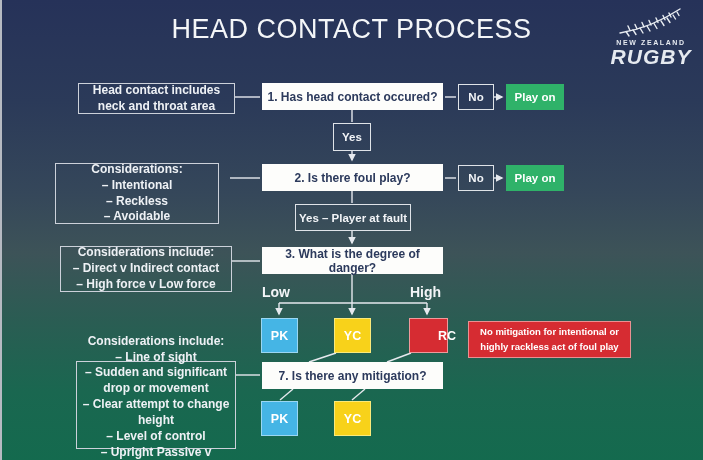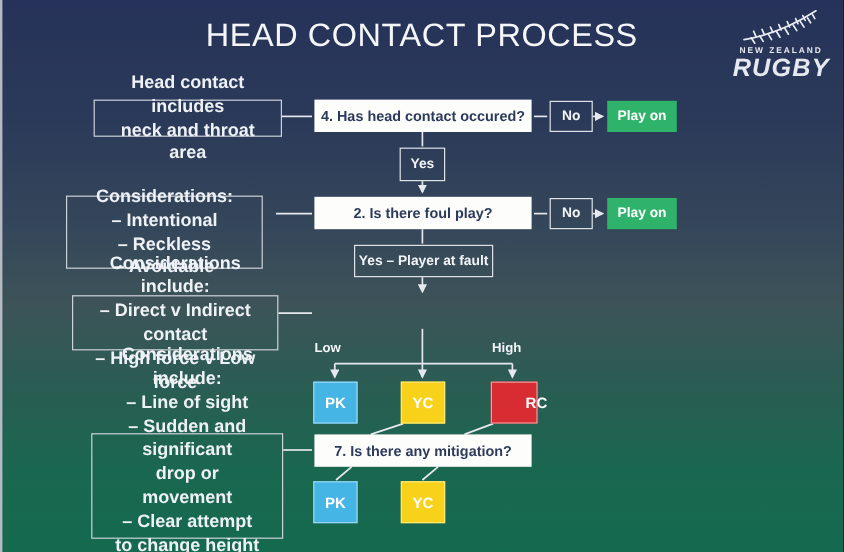--- a/index.html
+++ b/index.html
@@ -13,27 +13,27 @@
     position:absolute;left:0;top:14px;width:703px;text-align:center;
     color:#f4f6f8;font-size:27px;font-weight:400;letter-spacing:.5px;margin:0;
   }
   .logo{position:absolute;right:8px;top:4px;width:88px;text-align:center;color:#e6eaf0;}
   .logo svg{display:block;margin:0 auto;}
   .logo-nz{font-size:7px;font-weight:700;letter-spacing:1.6px;margin-top:1px;}
   .logo-rugby{font-size:21px;font-weight:800;font-style:italic;letter-spacing:1px;margin-top:-1px;}
   .connectors{position:absolute;left:0;top:0;pointer-events:none;}
   .box{position:absolute;display:flex;align-items:center;justify-content:center;box-sizing:border-box;text-align:center;}
   .note{
-    border:1px solid #ccd1da;color:#eef1f5;font-size:15px;font-weight:700;
-    line-height:1.32;white-space:pre-line;padding:2px 16px;
+    border:1px solid #ccd1da;color:#eef1f5;font-size:12px;font-weight:700;
+    line-height:1.32;white-space:pre-line;padding:2px 0;
   }
   .qbox{background:#fdfdfb;color:#2c3a5c;font-size:12px;font-weight:800;}
   .darkbox{border:1px solid #dfe3e8;color:#f2f4f7;font-size:11.5px;font-weight:800;}
   .playon{background:#2fb269;color:#fff;font-size:11.5px;font-weight:800;}
-  .lbl{position:absolute;color:#f2f4f7;font-size:11px;font-weight:800;}
+  .lbl{position:absolute;color:#f2f4f7;font-size:14px;font-weight:800;}
   .chip{color:#fff;font-size:12.5px;font-weight:800;}
   .chip-pk{background:#45b5e5;border:1px solid #9bd7f3;}
   .chip-yc{background:#f8d21a;border:1px solid #fbe97a;}
   .chip-rc{background:#d62c32;border:1px solid #ef9a9c;}
   .redbox{
     background:#d62c32;border:1px solid #ea9092;color:#fff;
     font-size:9.5px;font-weight:800;line-height:1.5;white-space:pre-line;
   }
   
   .noteA{left:78px;top:83px;width:157px;height:31px;}
@@ -134,36 +134,39 @@
 – Direct v Indirect contact
 – High force v Low force</div>
   <div class="box note noteD">Considerations include:
 – Line of sight
 – Sudden and significant
 drop or movement
 – Clear attempt to change height
 – Level of control
 – Upright Passive v Dynamic</div>
 
-  <div class="box qbox q1">4. Has head contact occured?</div>
+  <div class="box qbox q1">1. Has head contact occured?</div>
   <div class="box darkbox no1">No</div>
   <div class="box playon play1">Play on</div>
 
   <div class="box darkbox yesbox">Yes</div>
 
   <div class="box qbox q2">2. Is there foul play?</div>
   <div class="box darkbox no2">No</div>
   <div class="box playon play2">Play on</div>
 
   <div class="box darkbox ypf">Yes – Player at fault</div>
 
+  <div class="box qbox q3">3. What is the degree of danger?</div>
   <div class="lbl low">Low</div>
   <div class="lbl high">High</div>
 
   <div class="box chip chip-pk pk3">PK</div>
   <div class="box chip chip-yc yc3">YC</div>
   <div class="box chip chip-rc rc3">RC</div>
 
+  <div class="box redbox redpos">No mitigation for intentional or
+highly rackless act of foul play</div>
 
   <div class="box qbox q4">7. Is there any mitigation?</div>
   <div class="box chip chip-pk pk4">PK</div>
   <div class="box chip chip-yc yc4">YC</div>
 </div>
 
 </body></html>

